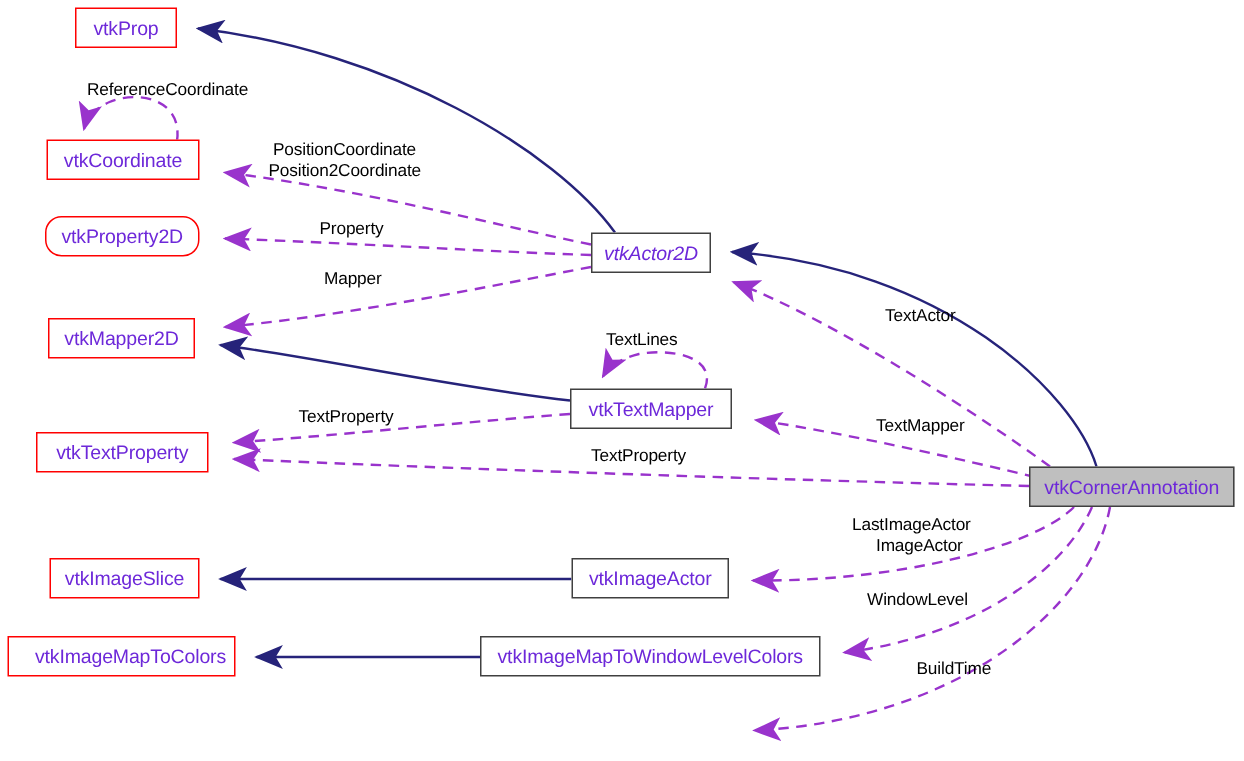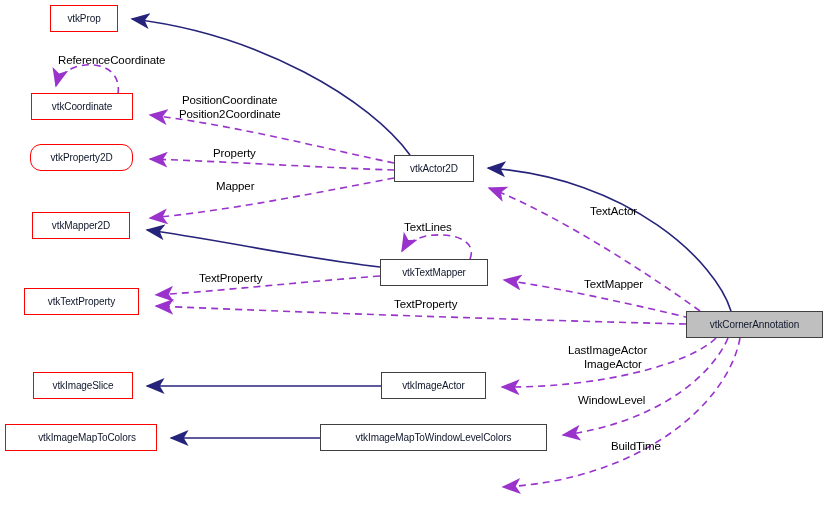--- a/index.html
+++ b/index.html
@@ -23,23 +23,23 @@
     top: 0;
     width: 829px;
     height: 507px;
   }
   .node {
     position: absolute;
     box-sizing: border-box;
     display: flex;
     align-items: center;
     justify-content: center;
-    font-size: 10px;
+    font-size: 13px;
     line-height: 1;
-    color: #0f172a;
+    color: #6d28d9;
     white-space: nowrap;
     background: #ffffff;
     letter-spacing: -0.1px;
   }
   .node.base {
     border: 1.5px solid #ff0000;
     background: #ffffff;
   }
   .node.plain {
     border: 1.5px solid #404040;
@@ -105,21 +105,21 @@
   <div class="node base" style="left:30px; top:144px; width:103px; height:27px;border-radius:11px;">vtkProperty2D</div>
 
   <div class="node base" style="left:32px; top:212px; width:98px; height:27px;">vtkMapper2D</div>
 
   <div class="node base" style="left:24px; top:288px; width:115px; height:27px;">vtkTextProperty</div>
 
   <div class="node base" style="left:33px; top:372px; width:100px; height:27px;">vtkImageSlice</div>
 
   <div class="node base" style="left:5px; top:424px; width:152px; height:27px;padding-left:12px;">vtkImageMapToColors</div>
 
-  <div class="node plain" style="left:394px; top:155px; width:80px; height:27px;">vtkActor2D</div>
+  <div class="node plain" style="left:394px; top:155px; width:80px; height:27px;font-style:italic;">vtkActor2D</div>
 
   <div class="node plain" style="left:380px; top:259px; width:108px; height:27px;">vtkTextMapper</div>
 
   <div class="node plain" style="left:381px; top:372px; width:105px; height:27px;">vtkImageActor</div>
 
   <div class="node plain" style="left:320px; top:424px; width:227px; height:27px;">vtkImageMapToWindowLevelColors</div>
 
 
   <div class="node current" style="left:686px; top:311px; width:137px; height:27px;">vtkCornerAnnotation</div>
 

